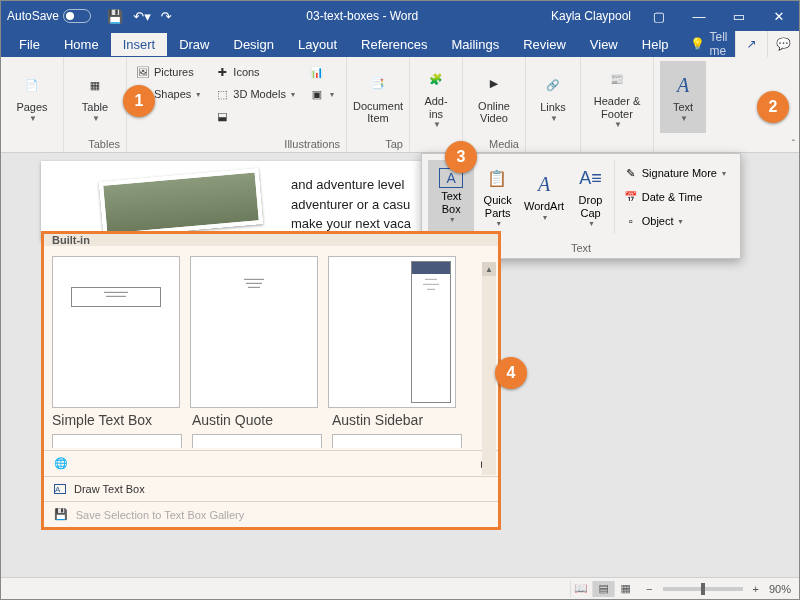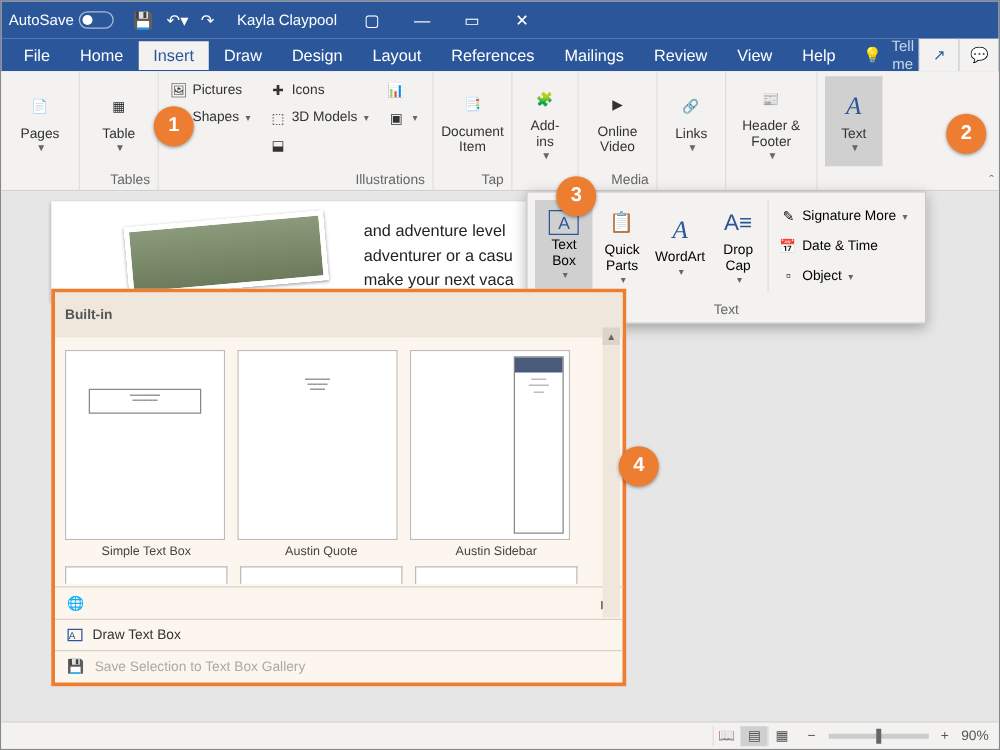--- a/index.html
+++ b/index.html
@@ -11,21 +11,21 @@
   .titlebar .toggle { width: 28px; height: 14px; border: 1px solid rgba(255,255,255,0.6); border-radius: 7px; display: inline-flex; align-items: center; padding: 0 2px; }
   .titlebar .toggle .knob { width: 8px; height: 8px; border-radius: 50%; background: #fff; }
   .titlebar .qat { display: flex; align-items: center; gap: 10px; padding: 0 10px; }
   .titlebar .qat span { color: #fff; font-size: 13px; }
   .titlebar .title { flex: 1; text-align: center; }
   .titlebar .user { padding: 0 8px; }
   .titlebar .winbtns { display: flex; }
   .titlebar .winbtns div { width: 40px; height: 30px; display: flex; align-items: center; justify-content: center; color: #fff; font-size: 13px; }
   
   
-  .tabs { height: 26px; background: #2b579a; display: flex; align-items: center; font-size: 13px; color: #fff; padding-left: 6px; text-align: center; }
+  .tabs { height: 26px; background: #2b579a; display: flex; align-items: center; font-size: 13px; color: #fff; padding-left: 6px; }
   .tabs .tab { padding: 4px 12px; cursor: pointer; }
   .tabs .tab.active { background: #f3f2f1; color: #2b579a; }
   .tabs .tellme { margin-left: 10px; display: flex; align-items: center; gap: 4px; color: #cbd6e8; font-size: 12px; }
   .tabs .right { margin-left: auto; display: flex; align-items: center; }
   .tabs .right div { width: 32px; height: 26px; display: flex; align-items: center; justify-content: center; background: #f3f2f1; border-left:1px solid #ddd; color:#2b579a; font-size:12px;}
   
   
   .ribbon { height: 96px; background: #f3f2f1; border-bottom: 1px solid #d0d0d0; display: flex; font-size: 11px; color: #333; position: relative; }
   .group { border-right: 1px solid #e1dfdd; padding: 4px 6px 2px 6px; display: flex; flex-direction: column; }
   .group .gbody { flex: 1; display: flex; align-items: flex-start; gap: 2px; }
@@ -46,26 +46,26 @@
   
   
   .textpanel { position:absolute; left:420px; top:152px; width:320px; background:#f3f2f1; border:1px solid #c8c6c4; box-shadow:0 3px 10px rgba(0,0,0,0.3); z-index:20; }
   .textpanel .trow { display:flex; padding:6px; gap:0; }
   .textpanel .bigbtn { width:48px; height:72px; }
   .textpanel .trow2 { display:flex; flex-direction:column; padding:2px 6px; gap:2px; border-left:1px solid #e1dfdd; }
   .textpanel .glabel2 { text-align:center; color:#666; font-size:11px; padding:2px 0 4px 0; }
   
   
   .gallery { position:absolute; left:40px; top:230px; width:460px; background:#fdf6ee; border:3px solid #ed7d31; z-index:30; font-size:12px; }
-  .gallery .ghead { background:#efe7dc; padding:12px 8px; font-weight:bold; color:#555; font-size:11px; }
+  .gallery .ghead { background:#efe7dc; padding:0 8px; font-weight:bold; color:#555; font-size:11px; }
   .gallery .gbody2 { display:flex; gap:10px; padding:10px 8px 4px 8px; position:relative; }
   .gallery .gcell { width:128px; text-align:center; border:1px solid #bbb;}
   .gallery .thumb { width:100%; height:150px; background:#fff; position:relative; }
   .gallery .tlabelrow { display:flex; gap:10px; padding:0 8px 6px 8px; }
-  .gallery .tlabel { width:130px; text-align:center; font-size:10px; color:#444; }
+  .gallery .tlabel { width:130px; text-align:left; font-size:14px; color:#444; }
   .gallery .gscroll { position:absolute; right:2px; top:28px; bottom:52px; width:14px; background:#efe7dc; }
   .gallery .gscroll .sbtn { height:14px; background:#dcd4c8; display:flex; align-items:center; justify-content:center; font-size:8px; color:#666; }
   .gallery .more { border-top:1px solid #d9d2c6; padding:6px 10px; display:flex; align-items:center; gap:8px; font-size:11px; color:#333; justify-content:space-between;}
   .gallery .more.disabled { color:#aaa; }
   .gallery .more .caret2 { font-size:9px; }
   .gallery .row2 { display:flex; gap:10px; padding:0 8px 2px 8px; }
   .gallery .row2 .gcell2 { width:130px; height:14px; background:#fff; border:1px solid #bbb; border-bottom:none;}
   
   
   .callout { position:absolute; width:32px; height:32px; border-radius:50%; background:#ed7d31; color:#fff; font-weight:bold; font-size:16px; display:flex; align-items:center; justify-content:center; box-shadow:0 1px 3px rgba(0,0,0,0.4); z-index:100; }
@@ -94,20 +94,21 @@
     <span>AutoSave</span>
     <span class="toggle">
         <span class="knob"></span>
       </span>
   </div>
   <div class="qat">
     <span>💾</span>
     <span>↶▾</span>
     <span>↷</span>
   </div>
+  <div class="title">03-text-boxes - Word</div>
   <div class="user">Kayla Claypool</div>
   <div class="winbtns">
     <div>▢</div>
     <div>—</div>
     <div>▭</div>
     <div>✕</div>
   </div>
 </div>
 
 <div class="tabs">

